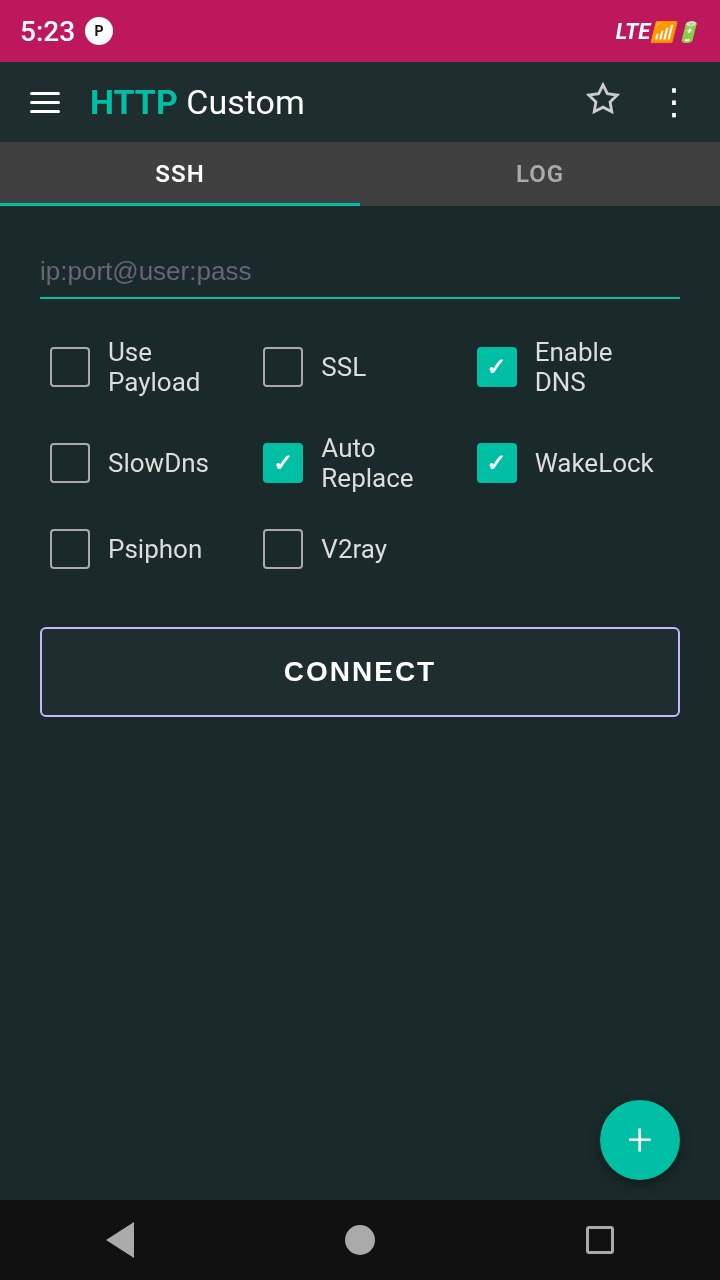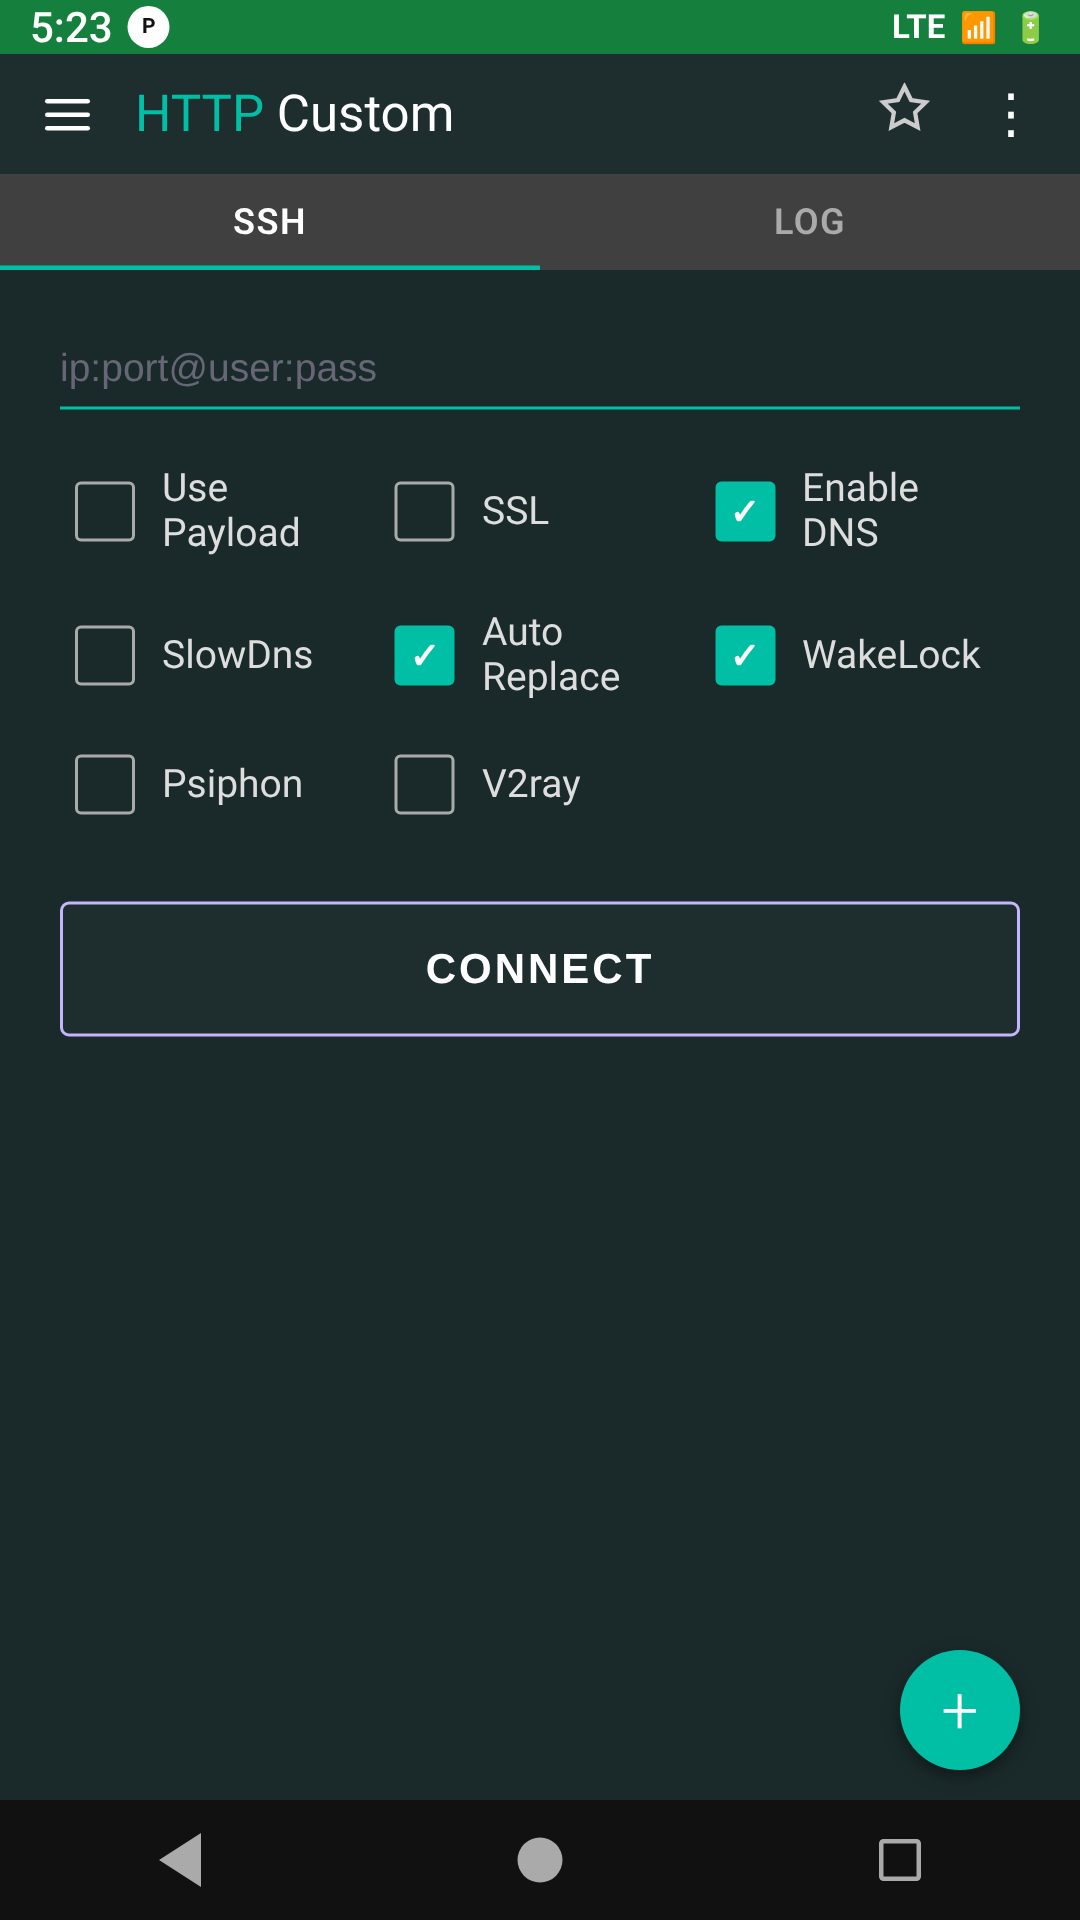--- a/index.html
+++ b/index.html
@@ -9,22 +9,22 @@
       min-height: 1280px;
       background: #1a2a2a;
       font-family: 'Roboto', Arial, sans-serif;
       color: #ffffff;
       position: relative;
     }
 
     
     .status-bar {
       width: 100%;
-      height: 36px;
-      background: #15803d;
+      height: 62px;
+      background: #be185d;
       display: flex;
       align-items: center;
       justify-content: space-between;
       padding: 0 20px;
     }
     .status-left {
       display: flex;
       align-items: center;
       gap: 10px;
     }
@@ -42,22 +42,22 @@
       width: 28px;
       height: 28px;
       display: flex;
       align-items: center;
       justify-content: center;
       font-weight: bold;
       font-size: 14px;
     }
     .status-right {
       display: flex;
-      align-items: flex-start;
-      gap: 10px;
+      align-items: flex-end;
+      font-style: italic;
     }
     .status-lte {
       font-size: 22px;
       font-weight: bold;
       color: #fff;
     }
     .signal-icon {
       font-size: 20px;
       color: #fff;
     }
@@ -89,21 +89,21 @@
       background: #fff;
       border-radius: 2px;
     }
     .app-title {
       flex: 1;
       font-size: 34px;
       font-weight: 400;
     }
     .app-title-http {
       color: #00bfa5;
-      font-weight: 400;
+      font-weight: 700;
     }
     .app-title-custom {
       color: #fff;
       font-weight: 400;
     }
     .toolbar-icons {
       display: flex;
       align-items: center;
       gap: 20px;
     }

